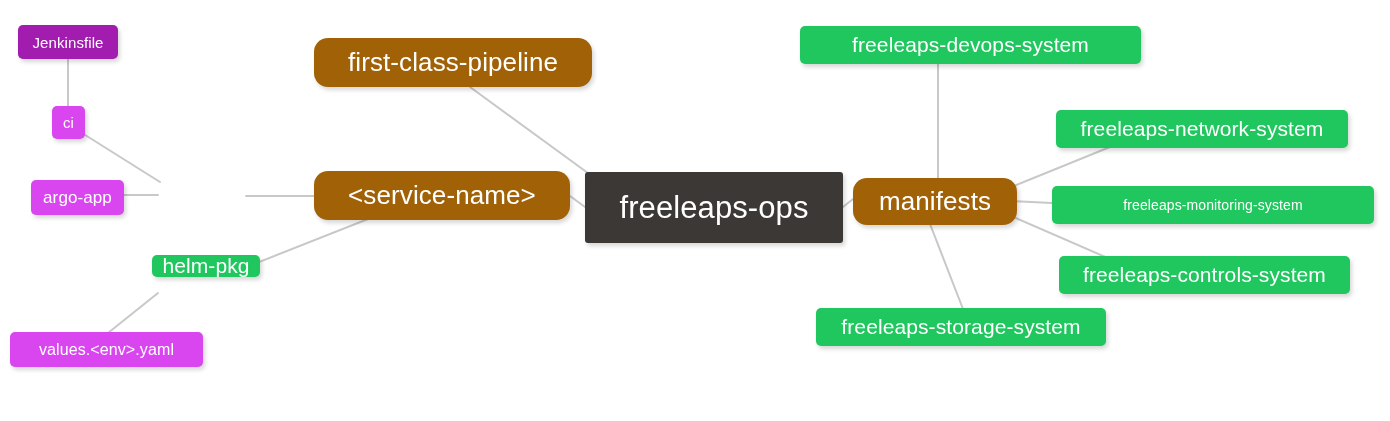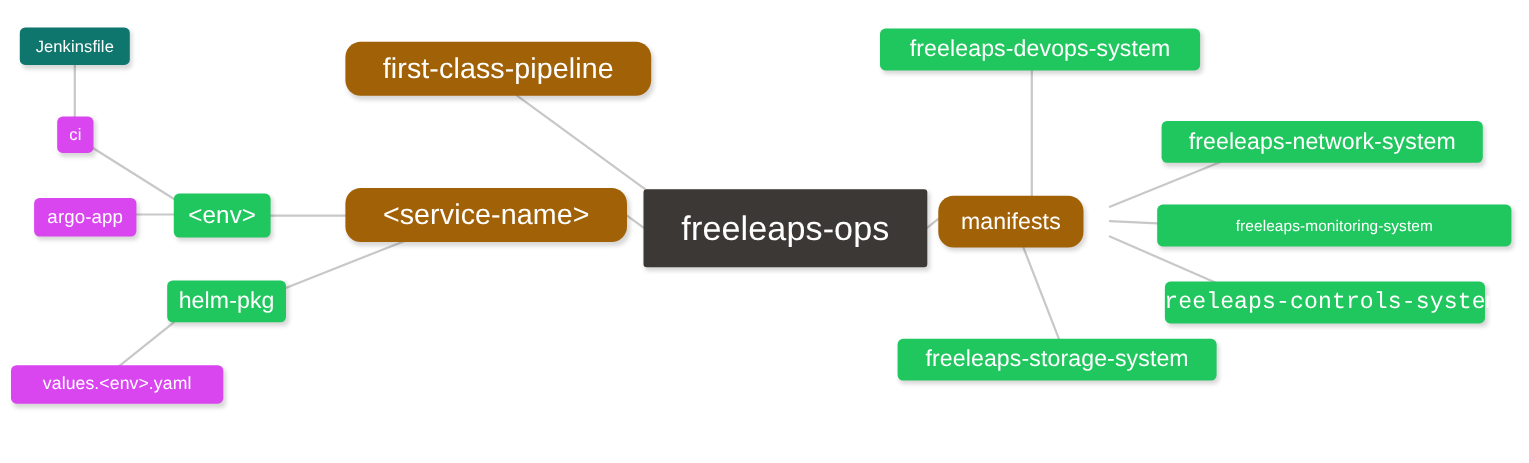--- a/index.html
+++ b/index.html
@@ -51,21 +51,21 @@
   }
   .n-green {
     background: #20c75e;
     border-radius: 5px;
   }
   .n-red {
     background: #d946ef;
     border-radius: 5px;
   }
   .n-orange {
-    background: #0f766e;
+    background: #a21caf;
     border-radius: 5px;
   }
 </style>
 </head>
 <body>
 
 <div id="canvas">
 
   <svg id="edges" viewBox="0 0 1390 421" xmlns="http://www.w3.org/2000/svg">
 
@@ -103,61 +103,58 @@
   </div>
 
   <div class="node n-blue" style="left:314px; top:171px; width:256px; height:49px; font-size:26px;">
     <span>&lt;service-name&gt;</span>
   </div>
 
   <div class="node n-blue" style="left:314px; top:38px; width:278px; height:49px; font-size:26px;">
     <span>first-class-pipeline</span>
   </div>
 
-  <div class="node n-green" style="left:158px; top:176px; width:88px; height:40px; font-size:22px;">
-    <span>&lt;env&gt;</span>
-  </div>
 
   <div class="node n-red" style="left:52px; top:106px; width:33px; height:33px; font-size:15px;">
     <span>ci</span>
   </div>
 
   <div class="node n-orange" style="left:18px; top:25px; width:100px; height:34px; font-size:15px;">
     <span>Jenkinsfile</span>
   </div>
 
   <div class="node n-red" style="left:31px; top:180px; width:93px; height:35px; font-size:17px;">
     <span>argo-app</span>
   </div>
 
-  <div class="node n-green" style="left:152px; top:255px; width:108px; height:38px; font-size:21px;">
+  <div class="node n-green" style="left:152px; top:255px; width:108px; height:22px; font-size:21px;">
     <span>helm-pkg</span>
   </div>
 
   <div class="node n-red" style="left:10px; top:332px; width:193px; height:35px; font-size:16px;">
     <span>values.&lt;env&gt;.yaml</span>
   </div>
 
-  <div class="node n-blue" style="left:853px; top:178px; width:132px; height:47px; font-size:21px;">
+  <div class="node n-blue" style="left:853px; top:178px; width:164px; height:47px; font-size:26px;">
     <span>manifests</span>
   </div>
 
-  <div class="node n-green" style="left:800px; top:26px; width:291px; height:38px; font-size:21px;">
+  <div class="node n-green" style="left:800px; top:26px; width:341px; height:38px; font-size:21px;">
     <span>freeleaps-devops-system</span>
   </div>
 
   <div class="node n-green" style="left:1056px; top:110px; width:292px; height:38px; font-size:21px;">
     <span>freeleaps-network-system</span>
   </div>
 
   <div class="node n-green" style="left:1052px; top:186px; width:322px; height:38px; font-size:14px;">
     <span>freeleaps-monitoring-system</span>
   </div>
 
-  <div class="node n-green" style="left:1059px; top:256px; width:291px; height:38px; font-size:21px;font-family:Liberation Mono, monospace;">
+  <div class="node n-green" style="left:1059px; top:256px; width:291px; height:38px; font-size:21px;">
     <span>freeleaps-controls-system</span>
   </div>
 
   <div class="node n-green" style="left:816px; top:308px; width:290px; height:38px; font-size:21px;">
     <span>freeleaps-storage-system</span>
   </div>
 
 </div>
 
 </body></html>

